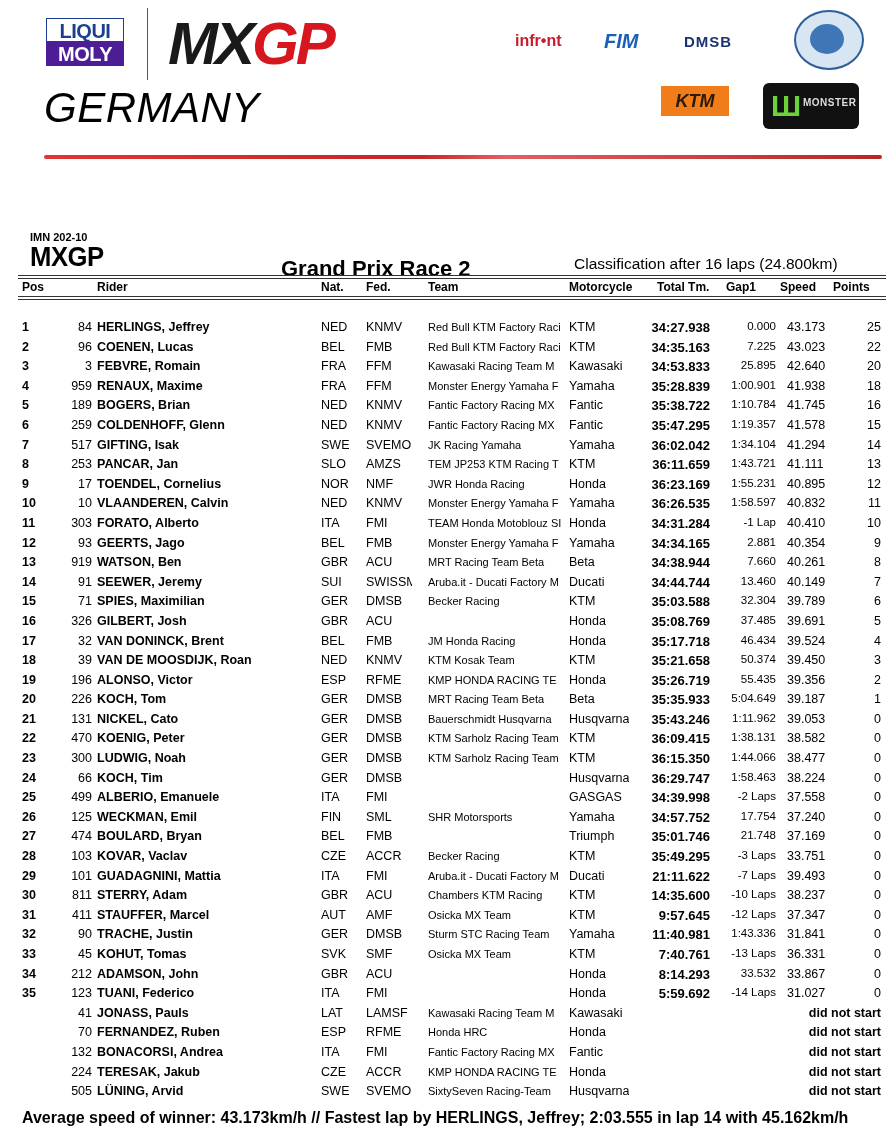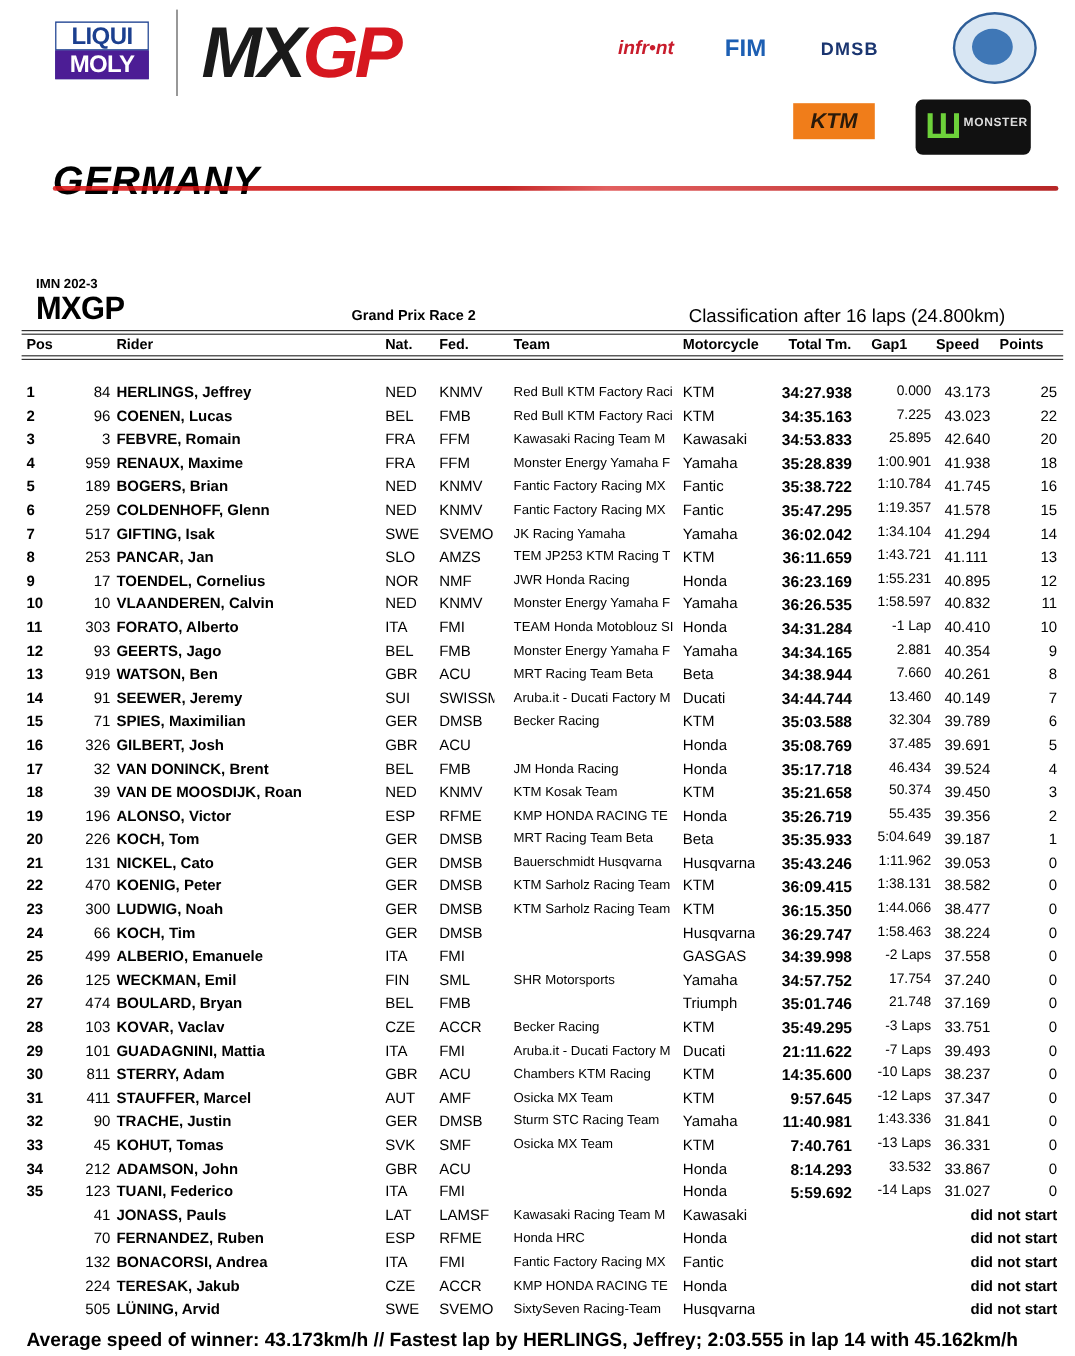--- a/index.html
+++ b/index.html
@@ -6,36 +6,36 @@
   body { width: 896px; height: 1130px; position: relative; overflow: hidden; font-family: "Liberation Sans", sans-serif; color: #000; }
   .hdr { position: absolute; left: 0; top: 0; width: 896px; height: 170px; padding-left: 32px; }
   .lm { position: absolute; left: 46px; top: 18px; width: 78px; height: 48px; background: #1b3f8f; }
   .lm .t, .lm .b { position: absolute; left: 0; width: 78px; height: 24px; line-height: 24px; text-align: center; font-weight: bold; font-size: 20px; letter-spacing: -0.5px; }
   .lm .t { top: 0; background: #fff; color: #1b3f8f; border: 1px solid #1b3f8f; box-sizing: border-box; }
   .lm .b { top: 24px; background: #4c1d95; color: #fff; }
   .vsep { position: absolute; left: 147px; top: 8px; width: 1px; height: 72px; background: #555; }
   .mxgp-logo { position: absolute; left: 168px; top: 14px; font-size: 60px; font-weight: bold; font-style: italic; letter-spacing: -3px; line-height: 60px; }
   .mxgp-logo .mx { color: #1a1a1a; }
   .mxgp-logo .gp { color: #d6171f; }
-  .country { position: absolute; left: 44px; top: 84px; font-size: 33px; font-weight: bold; font-style: italic; letter-spacing: 0.5px; margin-top: 48px; }
+  .country { position: absolute; left: 44px; top: 84px; font-size: 42px; font-weight: normal; font-style: italic; letter-spacing: 0.5px; }
   .venue { position: absolute; left: 46px; top: 121px; font-size: 13.5px; color: #333; letter-spacing: 0.6px; }
   .sp { position: absolute; font-weight: bold; }
-  .sp-infront { left: 515px; top: 32px; color: #c81c2c; font-size: 16px; font-style: italic; }
-  .sp-fim { left: 604px; top: 30px; color: #1d5fb3; font-size: 20px; }
+  .sp-infront { left: 515px; top: 32px; color: #c81c2c; font-size: 16px; }
+  .sp-fim { left: 604px; top: 30px; color: #1d5fb3; font-size: 20px; font-style: italic; }
   .sp-dmsb { left: 684px; top: 33px; color: #1a3570; font-size: 15px; letter-spacing: 1px; }
   .sp-circle { left: 794px; top: 10px; width: 66px; height: 56px; border-radius: 50%; background: #d8e6f3; border: 2px solid #2e5e98; }
   .sp-circle .globe { position: absolute; left: 14px; top: 12px; width: 34px; height: 30px; border-radius: 50%; background: #3f77b6; }
   .sp-ktm { left: 661px; top: 86px; width: 68px; height: 30px; background: #f07d1a; color: #2a1a0a; font-size: 18px; font-style: italic; text-align: center; line-height: 30px; }
   .sp-monster { left: 763px; top: 83px; width: 96px; height: 46px; background: #111; border-radius: 6px; }
   .sp-monster .claw { position: absolute; left: 8px; top: 4px; color: #6dd13a; font-size: 30px; line-height: 38px; font-weight: bold; }
   .sp-monster .word { position: absolute; left: 40px; top: 14px; color: #ddd; font-size: 10px; letter-spacing: 0.5px; }
   .brush { position: absolute; left: 44px; top: 155px; width: 838px; height: 4px; background: linear-gradient(90deg, #d11 0%, #b00 45%, #d44 55%, #a00 100%); border-radius: 2px; opacity: 0.85; }
   .imn { position: absolute; left: 30px; top: 231px; font-size: 11px; font-weight: bold; }
   .cls { position: absolute; left: 30px; top: 242px; font-size: 27px; font-weight: bold; letter-spacing: -0.5px; transform: scaleX(0.95); transform-origin: left; }
-  .race { position: absolute; left: 281px; top: 256px; font-size: 12px; font-weight: bold; margin-left: 12px; }
+  .race { position: absolute; left: 281px; top: 256px; font-size: 22px; font-weight: bold; }
   .clsinfo { position: absolute; left: 574px; top: 255px; font-size: 15.5px; }
   .dbl { position: absolute; left: 18px; width: 868px; height: 4px; border-top: 1.5px solid #333; border-bottom: 1.5px solid #333; box-sizing: border-box; }
   .colhead { position: absolute; top: 280px; left: 0; width: 896px; height: 16px; font-size: 12px; font-weight: bold; }
   .colhead span { position: absolute; top: 0; }
   .rows { position: absolute; left: 0; top: 318px; width: 896px; }
   .row { position: relative; height: 19.6px; font-size: 12.5px; }
   .row span { position: absolute; top: 2px; white-space: nowrap; overflow: hidden; }
   .c-pos { left: 22px; font-weight: bold; }
   .c-num { left: 62px; width: 30px; text-align: right; }
   .c-rider { left: 97px; font-weight: bold; }
@@ -71,21 +71,21 @@
       <div class="globe"></div>
     </div>
   <div class="sp sp-ktm">KTM</div>
   <div class="sp sp-monster">
     <span class="claw">Ш</span>
     <span class="word">MONSTER</span>
   </div>
   <div class="brush"></div>
 </div>
 
-<div class="imn">IMN 202-3</div>
+<div class="imn">IMN 202-10</div>
 <div class="cls">MXGP</div>
 <div class="race">Grand Prix Race 2</div>
 <div class="clsinfo">Classification after 16 laps (24.800km)</div>
 
 <div class="dbl" style="top:275px"></div>
 <div class="colhead">
   <span style="left:22px">Pos</span>
   <span style="left:97px">Rider</span>
   <span style="left:321px">Nat.</span>
   <span style="left:366px">Fed.</span>

